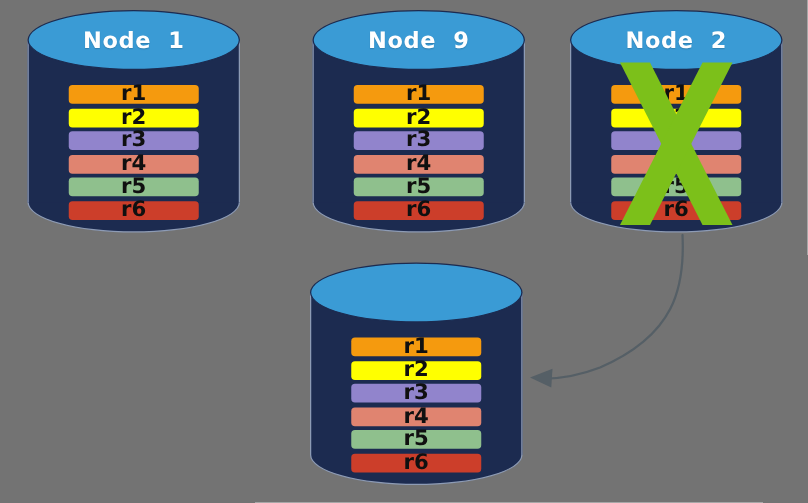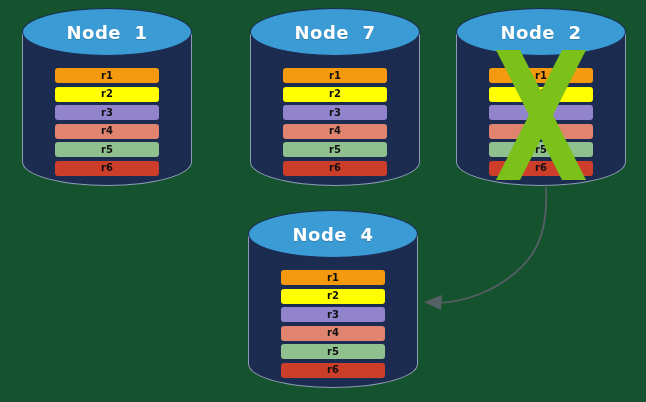--- a/index.html
+++ b/index.html
@@ -12,21 +12,21 @@
     height: 402px;
     position: relative;
     overflow: hidden;
     font-family: "DejaVu Sans", sans-serif;
   }
   #stage {
     position: absolute;
     left: 0; top: 0;
     width: 646px;
     height: 402px;
-    background: #14532d;
+    background: #737373;
   }
 
   .node {
     position: absolute;
     width: 170px;
     height: 178px;
   }
 
   .cyl-body {
     position: absolute;
@@ -85,21 +85,21 @@
     width: 104px;
   }
   .band {
     position: relative;
     height: 15px;
     margin-bottom: 3.5px;
     border-radius: 3px;
     display: flex;
     align-items: center;
     justify-content: center;
-    font-size: 10px;
+    font-size: 17px;
     font-weight: bold;
     color: #101010;
     line-height: 1;
   }
   .band:last-child { margin-bottom: 0; }
 
   .xmark {
     position: absolute;
     pointer-events: none;
   }
@@ -129,21 +129,21 @@
       <div class="band" style="background:#e08470;">r4</div>
       <div class="band" style="background:#8fc08d;">r5</div>
       <div class="band" style="background:#cc3e2a;">r6</div>
     </div>
   </div>
 
   <div class="node" style="left:250px; top:8px;">
     <div class="cyl-bottom"></div>
     <div class="cyl-body"></div>
     <div class="cyl-top"></div>
-    <div class="cyl-title">Node  7</div>
+    <div class="cyl-title">Node  9</div>
     <div class="bands">
       <div class="band" style="background:#f59a0e;">r1</div>
       <div class="band" style="background:#ffff00;">r2</div>
       <div class="band" style="background:#9184cc;">r3</div>
       <div class="band" style="background:#e08470;">r4</div>
       <div class="band" style="background:#8fc08d;">r5</div>
       <div class="band" style="background:#cc3e2a;">r6</div>
     </div>
   </div>
 
@@ -166,21 +166,20 @@
         <polygon points="40,42 64,42 130,172 106,172"></polygon>
         <polygon points="130,42 106,42 40,172 64,172"></polygon>
       </g>
     </svg>
   </div>
 
   <div class="node" style="left:248px; top:210px;">
     <div class="cyl-bottom"></div>
     <div class="cyl-body"></div>
     <div class="cyl-top"></div>
-    <div class="cyl-title">Node  4</div>
     <div class="bands">
       <div class="band" style="background:#f59a0e;">r1</div>
       <div class="band" style="background:#ffff00;">r2</div>
       <div class="band" style="background:#9184cc;">r3</div>
       <div class="band" style="background:#e08470;">r4</div>
       <div class="band" style="background:#8fc08d;">r5</div>
       <div class="band" style="background:#cc3e2a;">r6</div>
     </div>
   </div>
 

